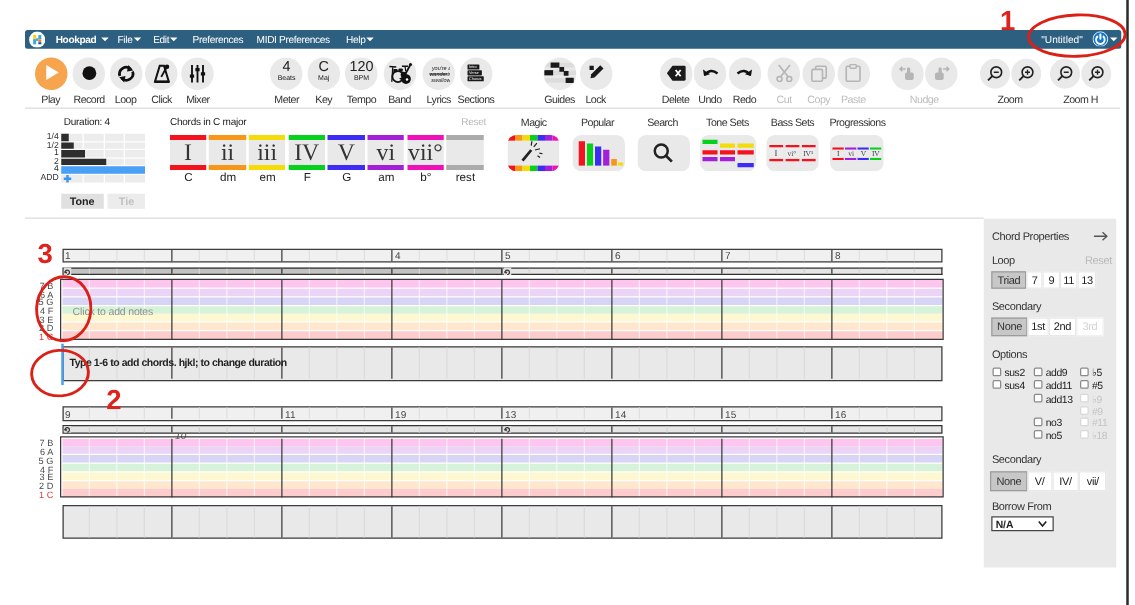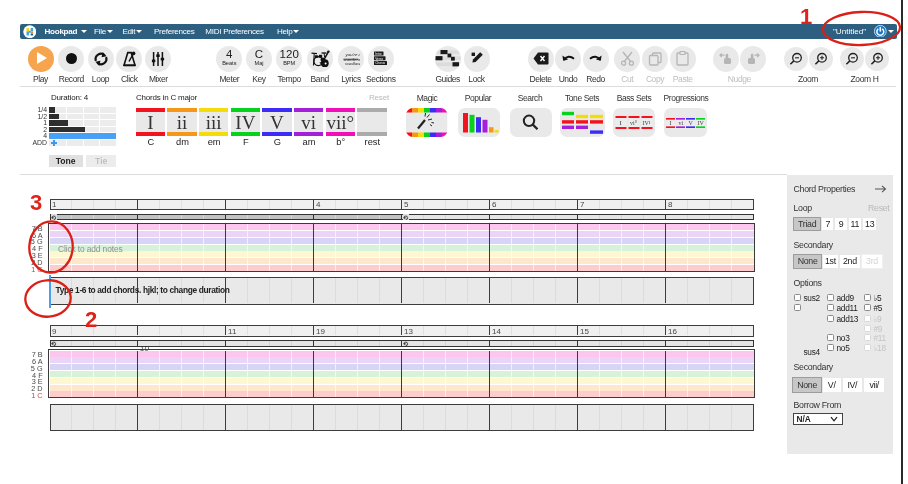--- a/index.html
+++ b/index.html
@@ -739,21 +739,21 @@
     <div class="abs" style="left:862.0px;top:216.5px;width:15.4px;height:14.5px;background:#fff;border:1px solid #e8e8e8;color:#222;box-sizing:border-box;font-size:8.8px;letter-spacing:-0.3px;text-align:center;line-height:13.0px;">13</div>
 <div class="abs" style="left:793.5px;top:240px;font-size:8.8px;letter-spacing:-0.3px;color:#333;white-space:nowrap;">Secondary</div>
 <div class="abs" style="left:793.3px;top:253.5px;width:28.6px;height:15px;background:#c7c7c7;border:1px solid #9c9c9c;color:#333;box-sizing:border-box;font-size:8.8px;letter-spacing:-0.3px;text-align:center;line-height:13.5px;">None</div>
     <div class="abs" style="left:821.9px;top:253.5px;width:17.1px;height:15px;background:#fff;border:1px solid #e8e8e8;color:#222;box-sizing:border-box;font-size:8.8px;letter-spacing:-0.3px;text-align:center;line-height:13.5px;">1st</div>
     <div class="abs" style="left:839.0px;top:253.5px;width:21.8px;height:15px;background:#fff;border:1px solid #e8e8e8;color:#222;box-sizing:border-box;font-size:8.8px;letter-spacing:-0.3px;text-align:center;line-height:13.5px;">2nd</div>
     <div class="abs" style="left:860.8px;top:253.5px;width:22.4px;height:15px;background:#fff;border:1px solid #f0f0f0;color:#d4d4d4;box-sizing:border-box;font-size:8.8px;letter-spacing:-0.3px;text-align:center;line-height:13.5px;">3rd</div>
 <div class="abs" style="left:793.5px;top:277.8px;font-size:8.8px;letter-spacing:-0.3px;color:#333;white-space:nowrap;">Options</div>
 <div class="abs" style="left:794px;top:293.8px;width:7px;height:7px;background:#fff;border:1px solid #8a8a8a;border-radius:1.5px;box-sizing:border-box;"></div>
     <div class="abs" style="left:803.5px;top:292.6px;font-size:8.3px;letter-spacing:-0.3px;color:#222;white-space:nowrap;">sus2</div>
 <div class="abs" style="left:794px;top:304.3px;width:7px;height:7px;background:#fff;border:1px solid #8a8a8a;border-radius:1.5px;box-sizing:border-box;"></div>
-    <div class="abs" style="left:803.5px;top:303.1px;font-size:8.3px;letter-spacing:-0.3px;color:#222;white-space:nowrap;margin-top:44px;">sus4</div>
+    <div class="abs" style="left:803.5px;top:303.1px;font-size:8.3px;letter-spacing:-0.3px;color:#222;white-space:nowrap;">sus4</div>
 <div class="abs" style="left:827px;top:293.8px;width:7px;height:7px;background:#fff;border:1px solid #8a8a8a;border-radius:1.5px;box-sizing:border-box;"></div>
     <div class="abs" style="left:836.5px;top:292.6px;font-size:8.3px;letter-spacing:-0.3px;color:#222;white-space:nowrap;">add9</div>
 <div class="abs" style="left:827px;top:304.3px;width:7px;height:7px;background:#fff;border:1px solid #8a8a8a;border-radius:1.5px;box-sizing:border-box;"></div>
     <div class="abs" style="left:836.5px;top:303.1px;font-size:8.3px;letter-spacing:-0.3px;color:#222;white-space:nowrap;">add11</div>
 <div class="abs" style="left:827px;top:314.8px;width:7px;height:7px;background:#fff;border:1px solid #8a8a8a;border-radius:1.5px;box-sizing:border-box;"></div>
     <div class="abs" style="left:836.5px;top:313.6px;font-size:8.3px;letter-spacing:-0.3px;color:#222;white-space:nowrap;">add13</div>
 <div class="abs" style="left:827px;top:333.8px;width:7px;height:7px;background:#fff;border:1px solid #8a8a8a;border-radius:1.5px;box-sizing:border-box;"></div>
     <div class="abs" style="left:836.5px;top:332.6px;font-size:8.3px;letter-spacing:-0.3px;color:#222;white-space:nowrap;">no3</div>
 <div class="abs" style="left:827px;top:344.3px;width:7px;height:7px;background:#fff;border:1px solid #8a8a8a;border-radius:1.5px;box-sizing:border-box;"></div>
     <div class="abs" style="left:836.5px;top:343.1px;font-size:8.3px;letter-spacing:-0.3px;color:#222;white-space:nowrap;">no5</div>

